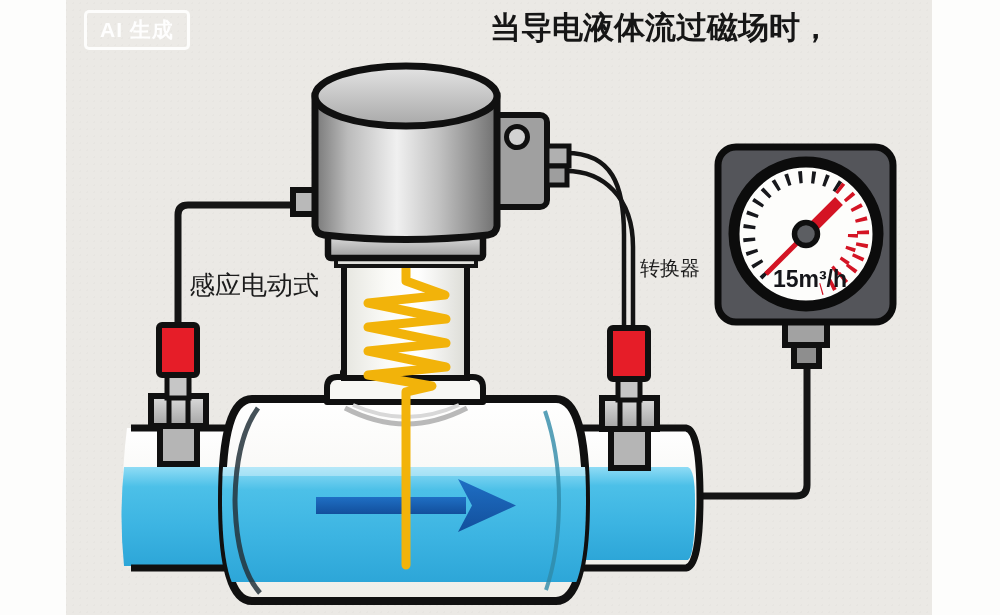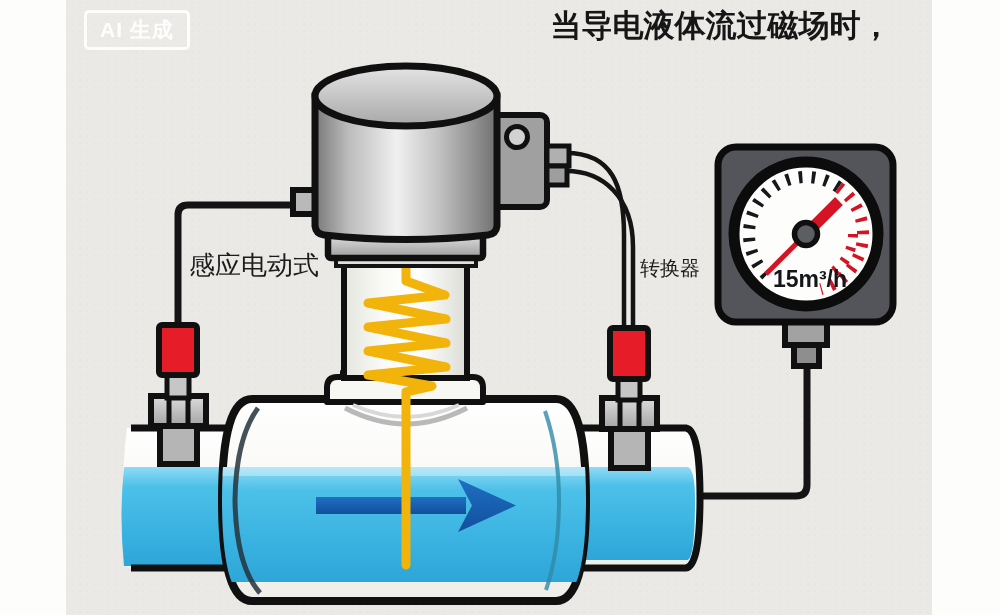--- a/index.html
+++ b/index.html
@@ -15,29 +15,29 @@
   .edge-strip.right{right:0;width:68px;}
   .svg-layer{position:absolute;left:0;top:0;}
   .ai-badge{
     position:absolute;left:84px;top:10px;
     padding:3px 13px;border:3px solid rgba(255,255,255,.88);
     border-radius:5px;color:rgba(255,255,255,.95);
     font-size:21px;font-weight:600;letter-spacing:1px;
     background:rgba(255,255,255,.06);
   }
   .main-title{
-    position:absolute;left:505px;top:10px;width:432px;
-    text-align:center;font-size:31px;font-weight:700;
-    line-height:36px;color:#161616;font-family:Liberation Mono, monospace;
+    position:absolute;left:490px;top:10px;width:432px;
+    text-align:left;font-size:31px;font-weight:700;
+    line-height:36px;color:#161616;
   }
   .part-label{
     position:absolute;font-size:26px;font-weight:500;color:#1c1c1c;
     white-space:nowrap;
   }
-  .label-electrode{left:189px;top:248px;}
+  .label-electrode{left:189px;top:268px;}
   .label-converter{left:640px;top:255px;font-size:20px;}
   .gauge-reading{
     position:absolute;left:768px;top:266px;width:84px;
     text-align:center;font-size:23px;font-weight:700;color:#15161a;
   }
 </style>
 </head>
 <body>
 
 <div class="stage">

